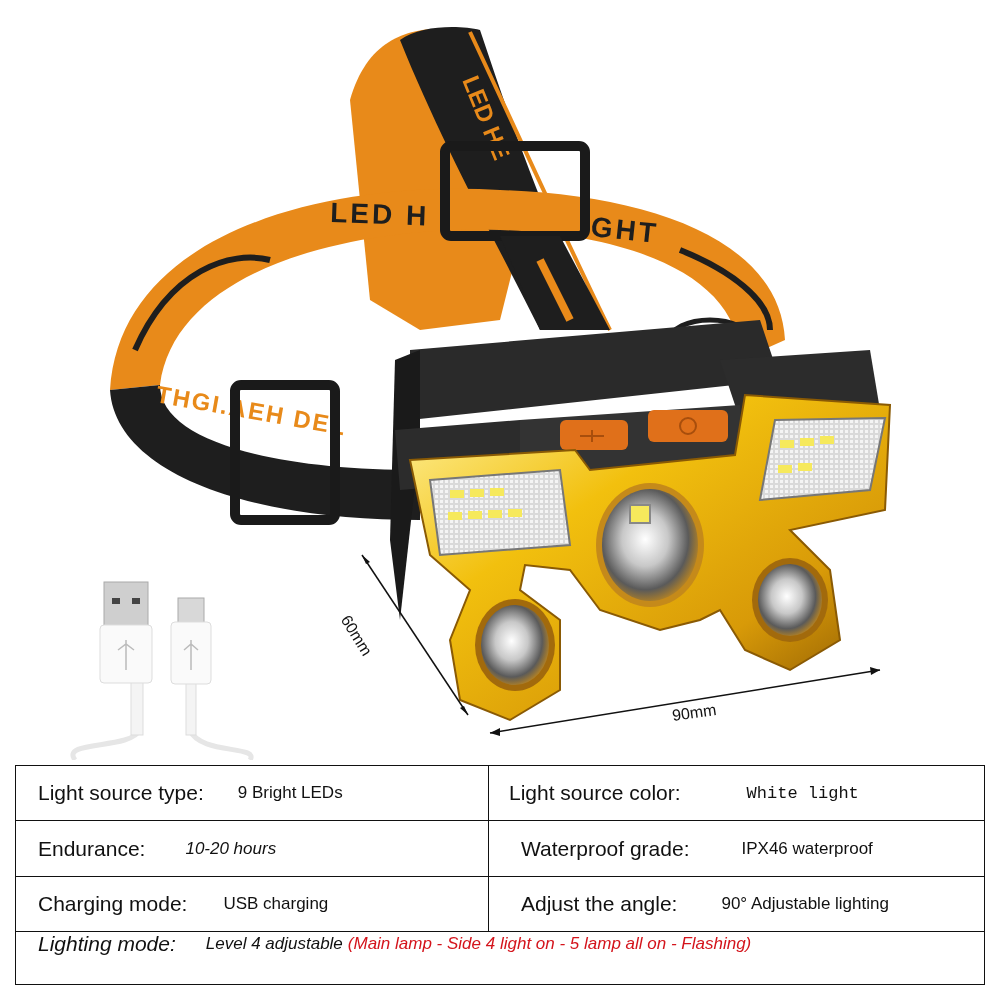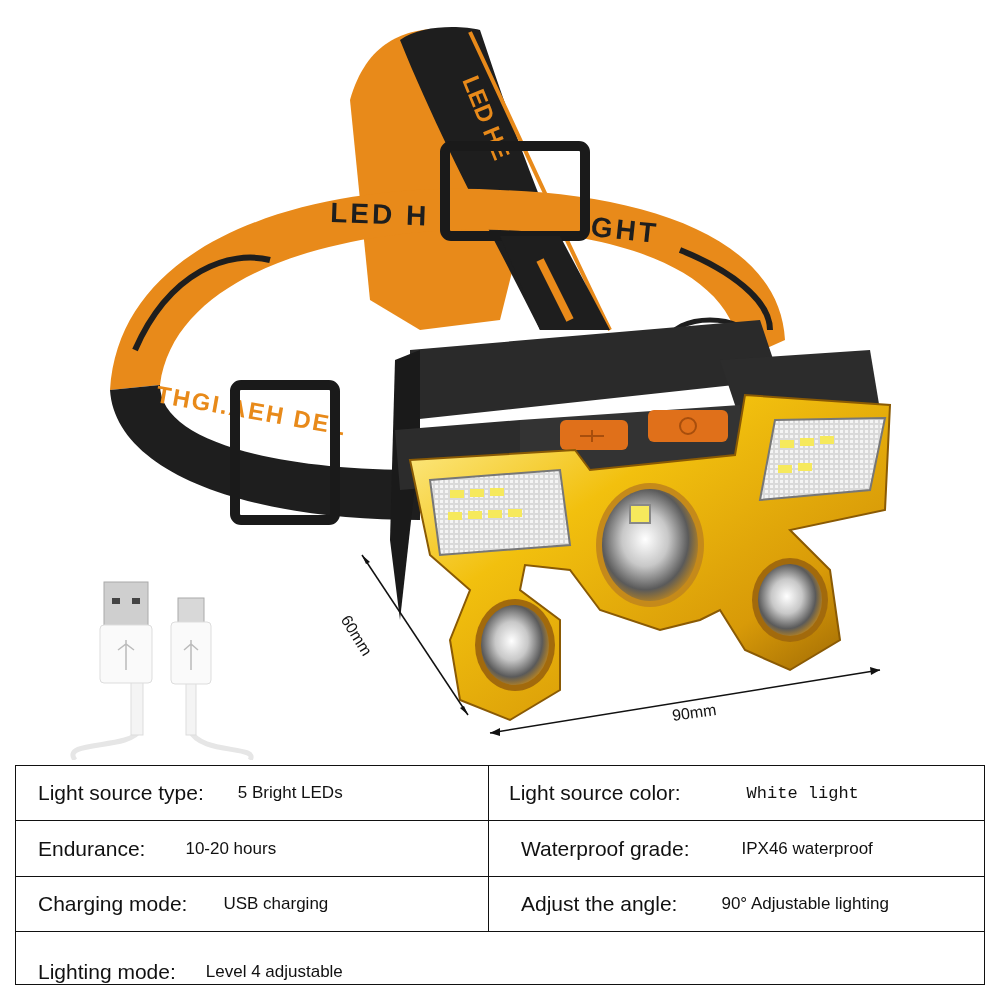--- a/index.html
+++ b/index.html
@@ -158,46 +158,47 @@
   </svg>
 
   <div class="dim-label dim-60">60mm</div>
   <div class="dim-label dim-90">90mm</div>
 </div>
 
 <div class="specs-table">
   <div class="spec-row" style="top:0;height:55px;">
     <div class="spec-cell left">
       <span class="spec-label" style="margin-left:22px;">Light source type:</span>
-      <span class="spec-value" style="margin-left:34px;">5 Bright LEDs</span>
+      <span class="spec-value" style="margin-left:34px;">9 Bright LEDs</span>
     </div>
     <div class="spec-cell right">
       <span class="spec-label" style="margin-left:20px;">Light source color:</span>
       <span class="spec-value" style="margin-left:66px;font-family:Liberation Mono, monospace;">White light</span>
     </div>
   </div>
   <div class="spec-row" style="top:55px;height:56px;">
     <div class="spec-cell left">
       <span class="spec-label" style="margin-left:22px;">Endurance:</span>
-      <span class="spec-value" style="margin-left:40px;">10-20 hours</span>
+      <span class="spec-value" style="margin-left:40px;font-style:italic;">10-20 hours</span>
     </div>
     <div class="spec-cell right">
       <span class="spec-label" style="margin-left:32px;">Waterproof grade:</span>
       <span class="spec-value" style="margin-left:52px;">IPX46 waterproof</span>
     </div>
   </div>
   <div class="spec-row" style="top:111px;height:55px;">
     <div class="spec-cell left">
       <span class="spec-label" style="margin-left:22px;">Charging mode:</span>
       <span class="spec-value" style="margin-left:36px;">USB charging</span>
     </div>
     <div class="spec-cell right">
       <span class="spec-label" style="margin-left:32px;">Adjust the angle:</span>
       <span class="spec-value" style="margin-left:44px;">90° Adjustable lighting</span>
     </div>
   </div>
-  <div class="spec-row last" style="top:180px;height:52px;">
+  <div class="spec-row last" style="top:152px;height:52px;font-style:italic;">
     <div class="spec-cell" style="left:0;width:100%;">
       <span class="spec-label" style="margin-left:22px;">Lighting mode:</span>
       <span class="spec-value" style="margin-left:30px;">Level 4 adjustable</span>
+      <span class="spec-note" style="margin-left:5px;">(Main lamp - Side 4 light on - 5 lamp all on - Flashing)</span>
     </div>
   </div>
 </div>
 
 </body></html>

